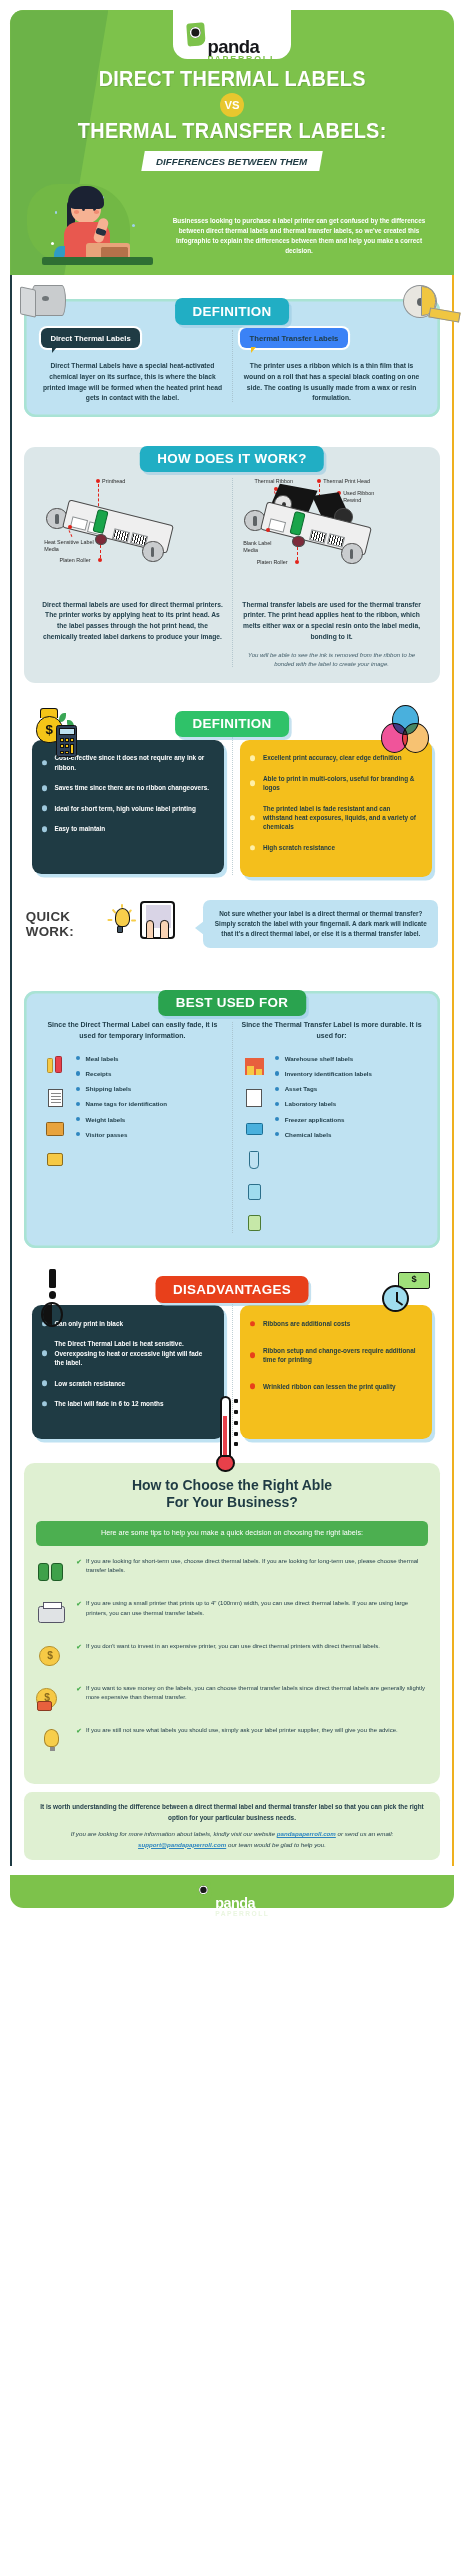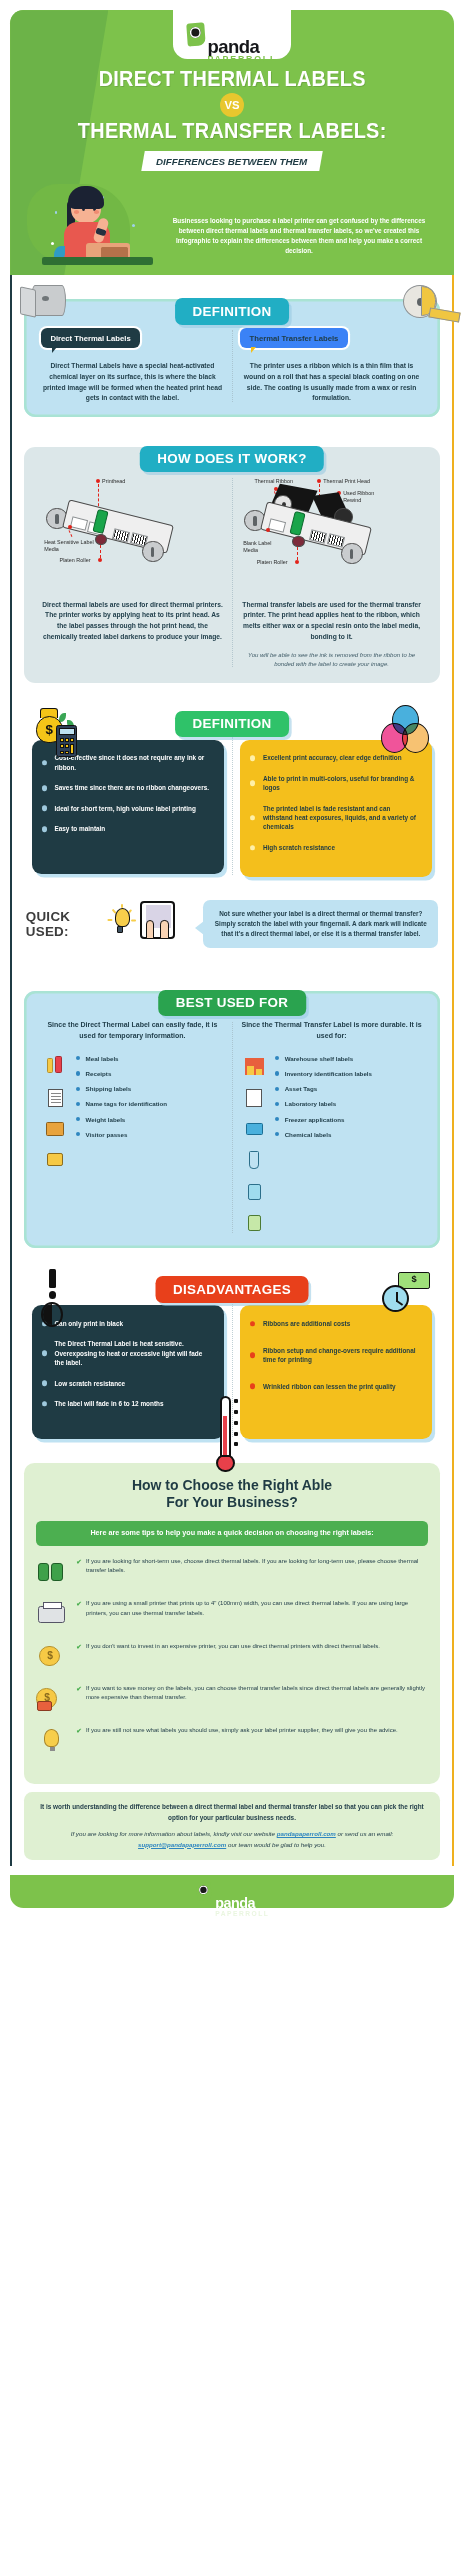--- a/index.html
+++ b/index.html
@@ -282,21 +282,21 @@
   
   .choose {
     margin: 18.5px 11.3px 5.2px; background:#dff0d2; border-radius: 10.3px; padding: 13.4px 12.4px 15.5px;
   }
   .choose h2 {
     text-align:center; font-size:14px; line-height:1.25; color:#1f3b44;
     font-weight:bold; margin-bottom: 9.3px;
   }
   .choose-sub {
     background:#4caf50; color:#fff; border-radius:5.2px; padding: 7.2px 9.3px;
-    text-align:center; font-size:7.2px; font-weight:bold; line-height:1.45; margin-bottom: 11.3px;
+    text-align:center; font-size:7.2px; font-weight:normal; line-height:1.45; margin-bottom: 11.3px;
   }
   .tiprow { display:flex; align-items:flex-start; gap:7.2px; margin-bottom: 11.3px; }
   .tipicon { width:33px; height:31px; flex:none; position:relative; }
   .tiptext { flex:1; display:flex; gap:4.1px; font-size:6px; line-height:1.55; color:#25404b; }
   .chk { color:#4caf50; font-weight:bold; font-size:6.7px; flex:none; }
 
   .bino{position:absolute;left:2.1px;top:6.2px;width:11.3px;height:17.5px;background:#3fa14a;border:1px solid #1e5c26;border-radius:3.1px;}
   .bino2{position:absolute;left:15.5px;top:6.2px;width:11.3px;height:17.5px;background:#3fa14a;border:1px solid #1e5c26;border-radius:3.1px;}
   .printer-ic{position:absolute;left:2.1px;top:7.2px;width:27px;height:16.5px;background:#e0e3e5;border:1px solid #556;border-radius:2.6px;}
   .printer-ic i{position:absolute;left:4.1px;top:-5.2px;width:18.5px;height:7.2px;background:#fff;border:1px solid #556;}
@@ -537,21 +537,21 @@
                 <li>High scratch resistance</li>
               </ul>
             </div>
           </div>
         </div>
       </div>
     </div>
 
     <div class="tips">
       <div style="width:77px;flex:none;">
-        <div class="tips-title">QUICK USED:</div>
+        <div class="tips-title">QUICK WORK:</div>
       </div>
       <div class="tips-art">
         <div style="position:absolute;left:0;top:12.4px;">
           <div style="position:relative;width:20.6px;height:29px;">
             <div class="ray" style="left:9.3px;top:-4.1px;"></div>
             <div class="ray" style="left:1px;top:1px;transform:rotate(-40deg);"></div>
             <div class="ray" style="left:17.5px;top:1px;transform:rotate(40deg);"></div>
             <div class="ray" style="left:-3.1px;top:10.3px;transform:rotate(-90deg);"></div>
             <div class="ray" style="left:20.6px;top:10.3px;transform:rotate(90deg);"></div>
             <div class="bulb" style="margin-left:2.6px;"></div>

